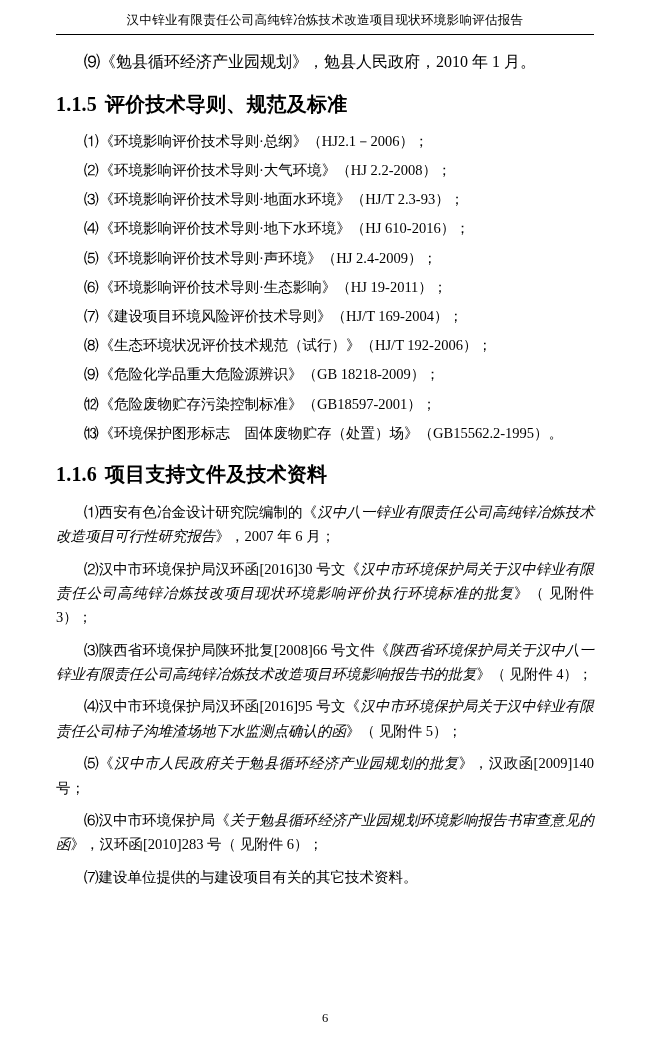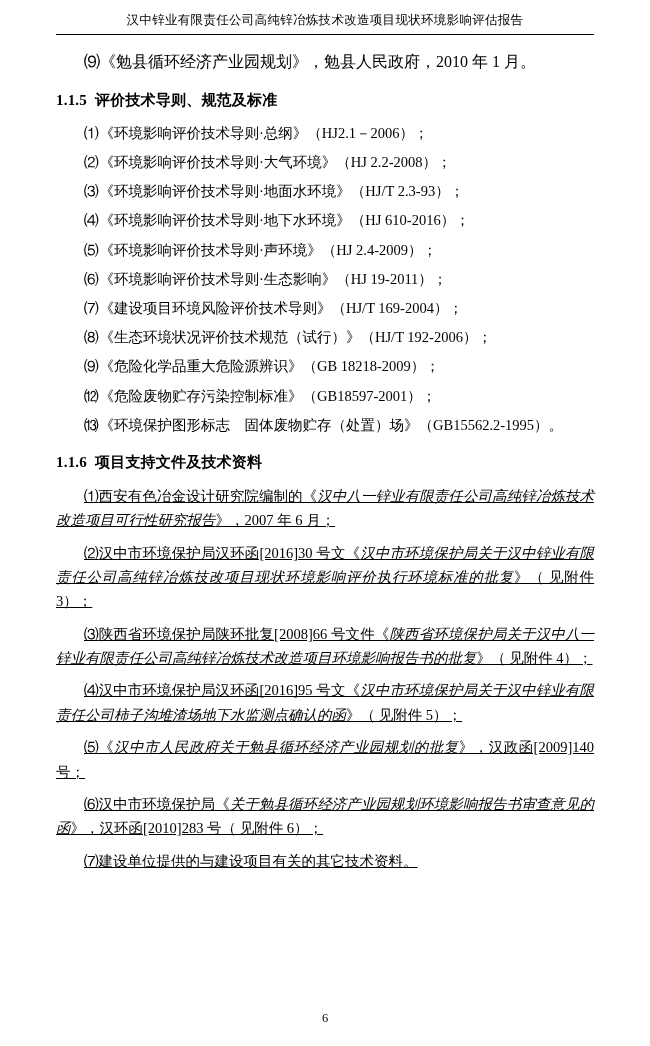--- a/index.html
+++ b/index.html
@@ -38,21 +38,21 @@
   .para {
     font-size: 16px;
     line-height: 1.62;
     margin: 0 0 1px 0;
     text-align: justify;
   }
   .indent2 {
     text-indent: 28px;
   }
   .heading {
-    font-size: 15px;
+    font-size: 20px;
     font-weight: bold;
     margin: 16px 0 12px 0;
     letter-spacing: 0.2px;
   }
   .heading .num {
     margin-right: 8px;
   }
   .list-item {
     font-size: 14.5px;
     line-height: 1.6;
@@ -62,21 +62,20 @@
   }
   .list-item .marker {
     margin-right: 1px;
   }
   .sec-item {
     font-size: 14.5px;
     line-height: 1.68;
     margin: 8px 0 4px 0;
     text-indent: 28px;
     text-align: justify;
-    text-decoration: underline;
   }
   .italic {
     font-style: italic;
   }
   .footer {
     position: absolute;
     bottom: 20px;
     left: 0;
     width: 650px;
     text-align: center;

